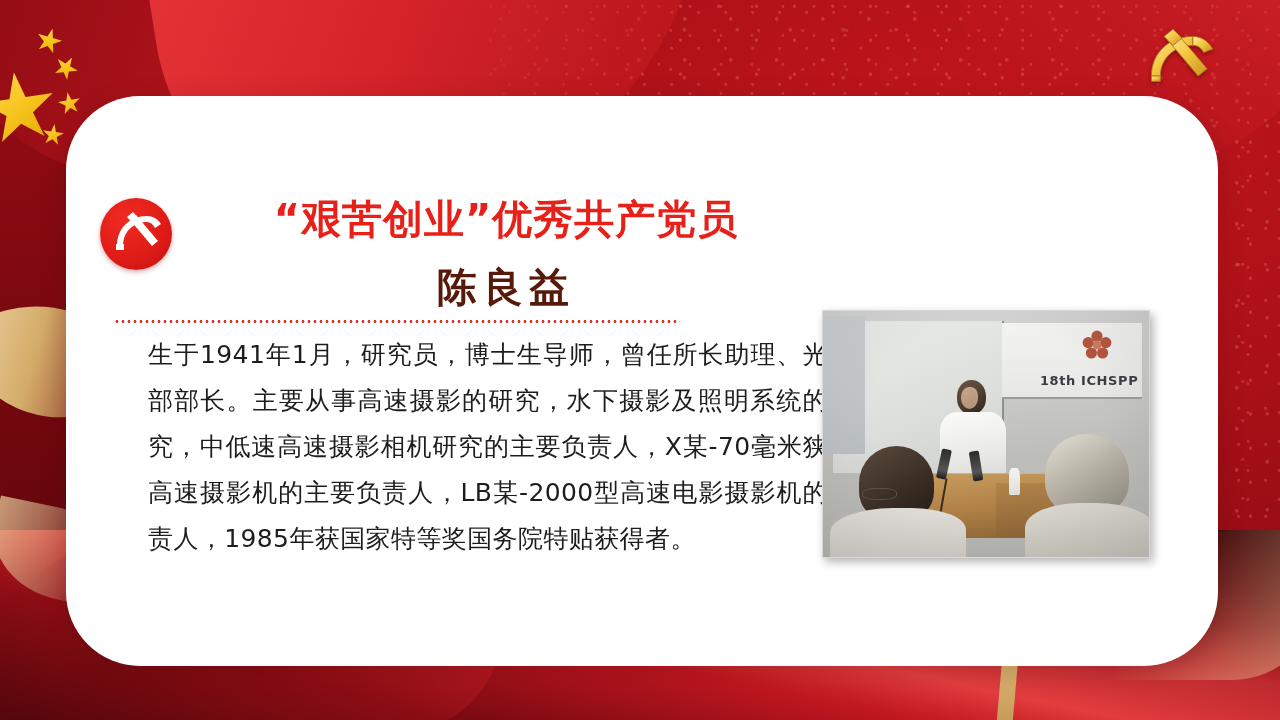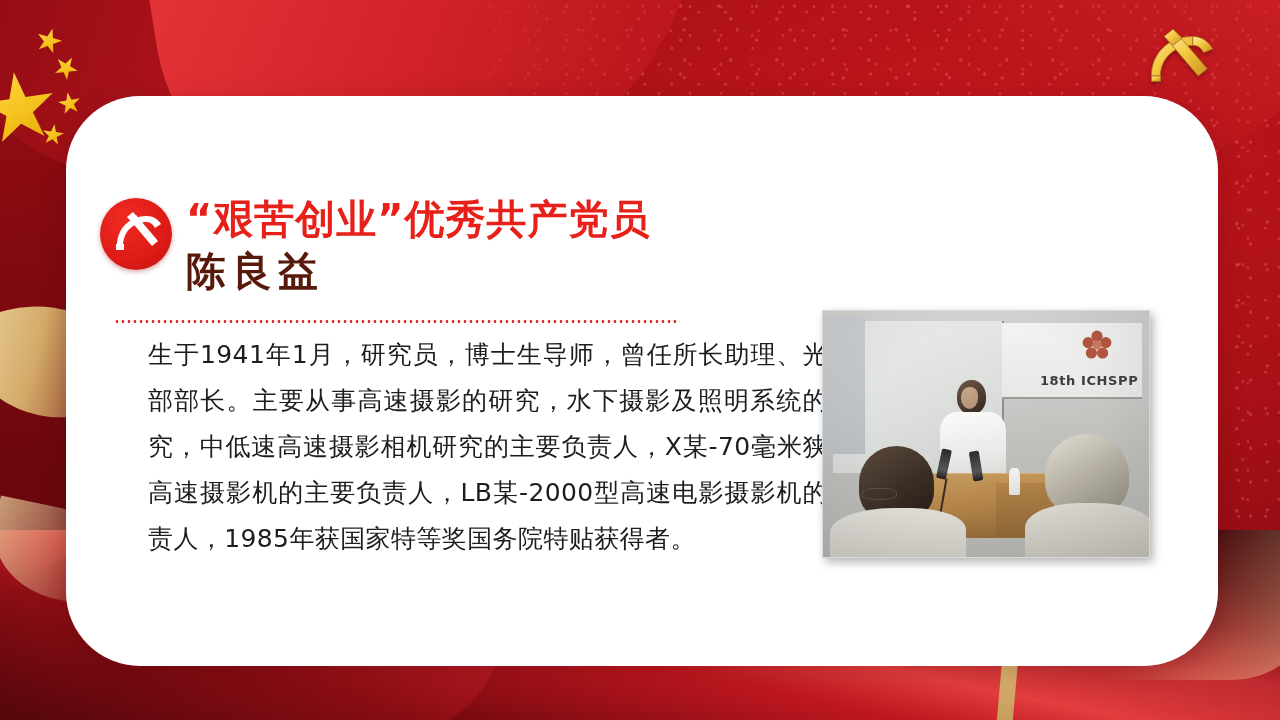--- a/index.html
+++ b/index.html
@@ -128,30 +128,30 @@
   }
 
   
   .badge{
     position:absolute;left:34px;top:102px;width:72px;height:72px;border-radius:50%;
     background:radial-gradient(circle at 36% 30%,#ef2b22 0%,#e01c18 55%,#c4120f 100%);
     box-shadow:0 2px 5px rgba(140,10,10,.35);
   }
   .badge svg{position:absolute;inset:0;width:100%;height:100%;}
 
-  .title-block{position:absolute;left:120px;top:100px;width:640px;}
+  .title-block{position:absolute;left:120px;top:100px;width:640px;text-align:center;}
   .title-main{
     font-family:"DejaVu Sans","Liberation Sans",sans-serif;
     font-size:40px;font-weight:bold;color:#e8201a;line-height:1.18;
     letter-spacing:1px;white-space:nowrap;
   }
   .title-name{
     font-family:"DejaVu Serif","Liberation Serif",serif;
     font-size:40px;font-weight:bold;color:#56190a;line-height:1.3;
-    letter-spacing:6px;margin-top:2px;
+    letter-spacing:6px;margin-top:18px;
   }
 
   
   .divider{
     position:absolute;left:48px;top:224px;width:566px;height:3px;
     background-image:radial-gradient(circle,#e2342c 0 1.3px,transparent 1.6px);
     background-size:6px 3px;background-repeat:repeat-x;
   }
 
   

